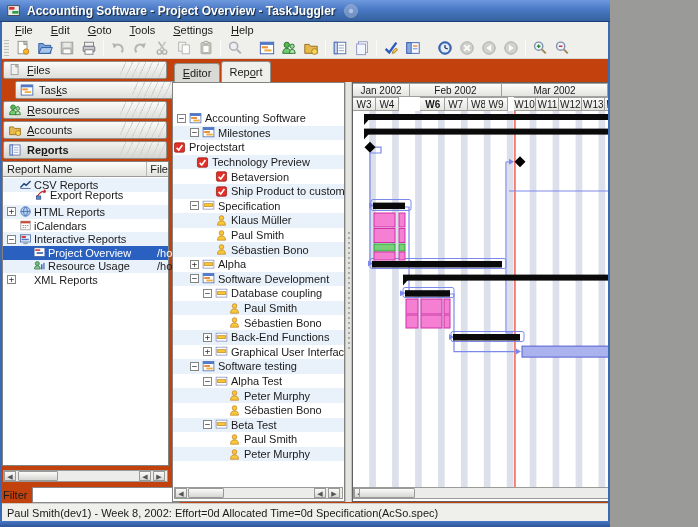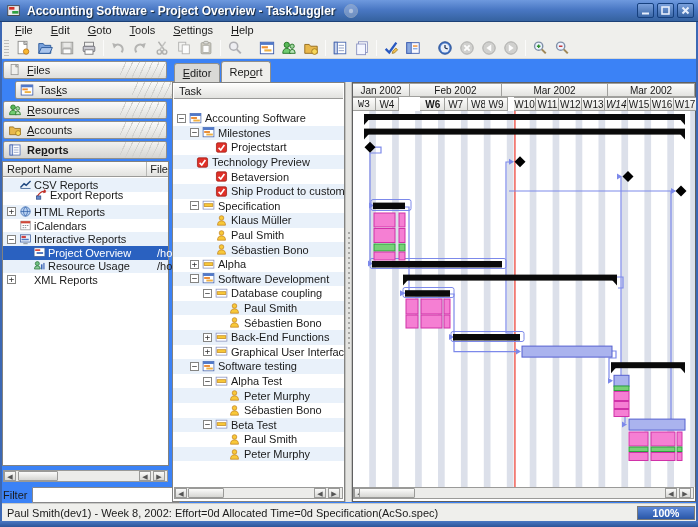--- a/index.html
+++ b/index.html
@@ -1,17 +1,17 @@
 <!DOCTYPE html>
 <html><head>
 <meta charset="utf-8">
 <style>
   html,body{margin:0;padding:0;background:#9a9a98;}
-  .window{position:relative;width:698px;height:527px;font-family:"Liberation Sans",sans-serif;
-    background:#3b82f6;overflow:hidden;box-sizing:border-box;font-size:11px;color:#1a1a1a;}
+  .window{position:relative;width:610px;height:527px;font-family:"Liberation Sans",sans-serif;
+    background:#c2410c;overflow:hidden;box-sizing:border-box;font-size:11px;color:#1a1a1a;}
   .window *{box-sizing:border-box;}
   
   .titlebar{position:absolute;left:0;top:0;width:698px;height:22px;
     background:linear-gradient(#6e99de 0%,#4a78c4 45%,#35629f 100%);
     display:flex;align-items:center;padding:0 4px;border-bottom:1px solid #1c4076;}
   .titlebar .app-icon{width:16px;height:16px;margin:0 5px 0 2px;}
   .titlebar .title-text{color:#fff;font-weight:bold;font-size:12px;text-shadow:1px 1px 1px #123;}
   .titlebar .busy{width:18px;height:18px;margin-left:6px;opacity:.7;}
   .win-btns{margin-left:auto;display:flex;gap:3px;}
   .win-btn{width:17px;height:15px;border:1px solid #16407e;border-radius:2px;
@@ -448,21 +448,20 @@
   </div>
 
   <div class="tab inactive" style="left:174px;top:63px;width:46px;height:19px;">
       <span id="tab-editor-label"><u>E</u>ditor</span>
     </div>
   <div class="tab active" style="left:221px;top:61px;width:50px;height:21px;">
       <span id="tab-report-label">Rep<u>o</u>rt</span>
     </div>
 
   <div class="tree-panel">
-    <div class="tp-header">Task</div>
     <div id="ttree">
         <div class="ttree-row" style="top: 28px; padding-left: 4px;">
           <span class="exp">−</span>
           <span style="width: 13px; height: 13px; flex: 0 0 auto; margin-right: 3px;"><svg viewBox="0 0 18 18" width="100%" height="100%">
               <rect x="1.5" y="2" width="15" height="13" fill="#fff" stroke="#4060a8"></rect>
               <rect x="1.5" y="2" width="15" height="3.5" fill="#5078c8"></rect>
               <rect x="3" y="7" width="8" height="2.6" fill="#e88830"></rect>
               <rect x="6" y="10.5" width="9" height="2.6" fill="#f0b040"></rect>
             </svg></span>
           <span>Accounting Software</span>
@@ -470,21 +469,21 @@
         <div class="ttree-row alt" style="top: 42.6px; padding-left: 17px;">
           <span class="exp">−</span>
           <span style="width: 13px; height: 13px; flex: 0 0 auto; margin-right: 3px;"><svg viewBox="0 0 18 18" width="100%" height="100%">
               <rect x="1.5" y="2" width="15" height="13" fill="#fff" stroke="#4060a8"></rect>
               <rect x="1.5" y="2" width="15" height="3.5" fill="#5078c8"></rect>
               <rect x="3" y="7" width="8" height="2.6" fill="#e88830"></rect>
               <rect x="6" y="10.5" width="9" height="2.6" fill="#f0b040"></rect>
             </svg></span>
           <span>Milestones</span>
         </div>
-        <div class="ttree-row" style="top: 57.2px; padding-left: 42px;">
+        <div class="ttree-row" style="top: 57.2px; ">
           <span style="width: 13px; height: 13px; flex: 0 0 auto; margin-right: 3px;"><svg viewBox="0 0 18 18" width="100%" height="100%">
               <rect x="2" y="2.5" width="14" height="13" rx="2" fill="#e03028" stroke="#981810"></rect>
               <path d="M5 9.5 L8 12.5 L13 5.5" fill="none" stroke="#fff" stroke-width="2.2"></path>
             </svg></span>
           <span>Projectstart</span>
         </div>
         <div class="ttree-row alt" style="top: 71.8px; padding-left: 23px;">
           <span style="width: 13px; height: 13px; flex: 0 0 auto; margin-right: 3px;"><svg viewBox="0 0 18 18" width="100%" height="100%">
               <rect x="2" y="2.5" width="14" height="13" rx="2" fill="#e03028" stroke="#981810"></rect>
               <path d="M5 9.5 L8 12.5 L13 5.5" fill="none" stroke="#fff" stroke-width="2.2"></path>
@@ -658,21 +657,21 @@
     </div>
 
   <div class="gantt-panel">
     <div class="g-months" id="g-months">
         <div class="g-cell" style="left: 0px; width: 57px;">Jan 2002</div>
         <div class="g-cell" style="left: 57px; width: 92px;">Feb 2002</div>
         <div class="g-cell" style="left: 149px; width: 106px;">Mar 2002</div>
         <div class="g-cell" style="left: 255px; width: 87px;">Mar 2002</div>
       </div>
     <div class="g-weeks" id="g-weeks">
-        <div class="g-cell" style="left: 0px; width: 22.93px; font-family: Liberation Mono, monospace;">W3</div>
+        <div class="g-cell" style="left: 0px; width: 22.93px;">W3</div>
         <div class="g-cell" style="left: 22.93px; width: 22.93px;">W4</div>
         <div class="g-cell" style="left: 45.86px; width: 22.93px; margin-left: 21px;">W5</div>
         <div class="g-cell" style="left: 68.79px; width: 22.93px; font-weight: bold;">W6</div>
         <div class="g-cell" style="left: 91.72px; width: 22.93px;">W7</div>
         <div class="g-cell" style="left: 114.65px; width: 22.93px;">W8</div>
         <div class="g-cell" style="left: 132px; width: 22.93px;">W9</div>
         <div class="g-cell" style="left: 160.51px; width: 22.93px;">W10</div>
         <div class="g-cell" style="left: 183.44px; width: 22.93px;">W11</div>
         <div class="g-cell" style="left: 206.37px; width: 22.93px;">W12</div>
         <div class="g-cell" style="left: 229.3px; width: 22.93px;">W13</div>

